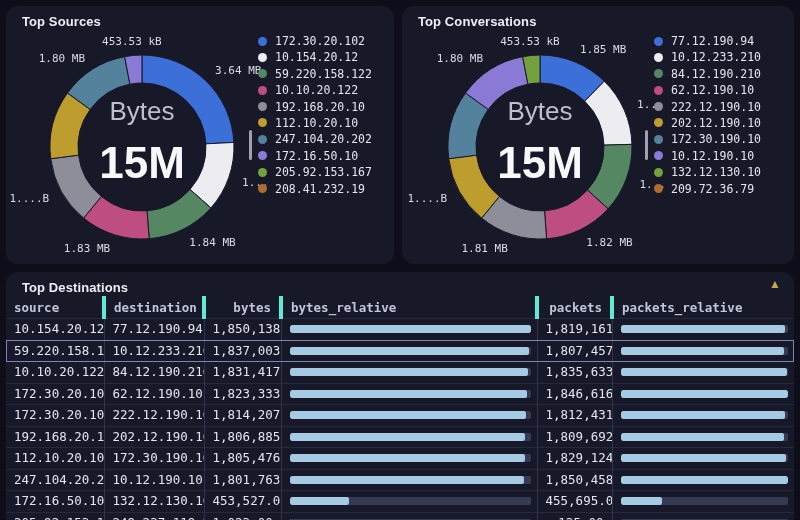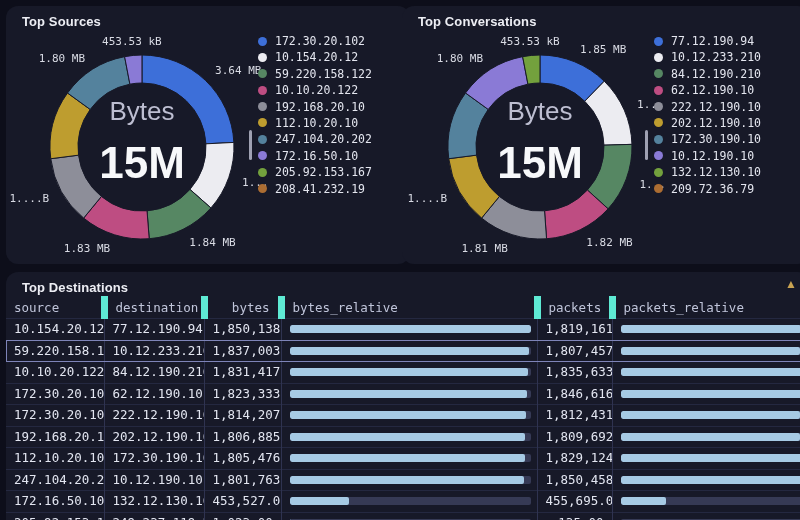--- a/index.html
+++ b/index.html
@@ -2,21 +2,21 @@
 <html><head>
 <meta charset="utf-8">
 <style>
   html,body{margin:0;padding:0;}
   body{
     width:800px;height:520px;overflow:hidden;position:relative;
     background:#0D0E1A;
     font-family:"Liberation Sans",sans-serif;
   }
   .panel{
-    position:absolute;background:#171928;border-radius:12px;padding-left:16px;
+    position:absolute;background:#171928;border-radius:12px;
   }
   #panel-sources{left:6px;top:6px;width:388px;height:258px;}
   #panel-destinations{left:402px;top:6px;width:392px;height:258px;}
   #panel-conversations{left:6px;top:272px;width:788px;height:260px;}
   .panel-title{
     position:absolute;left:16px;top:8px;margin:0;z-index:3;
     font-size:13px;font-weight:700;color:#EDEEF4;letter-spacing:.1px;
   }
   svg.donut{position:absolute;left:0;top:0;z-index:1;}
   .slice-label{font-family:"DejaVu Sans Mono",monospace;font-size:11px;fill:#D9DBE4;}
@@ -38,25 +38,25 @@
   .warn-triangle{
     position:absolute;right:13px;top:6px;z-index:3;
     color:#C9A352;font-size:12px;line-height:12px;cursor:pointer;
   }
   .table-wrap{position:absolute;left:0;right:0;top:24px;bottom:0;}
   table{
     width:100%;border-collapse:collapse;table-layout:fixed;
     font-family:"DejaVu Sans Mono",monospace;font-size:12.5px;
   }
   thead th{
-    color:#C0C5DA;font-weight:400;text-align:left;
+    color:#C0C5DA;font-weight:700;text-align:left;
     padding:3px 8px;height:16px;white-space:nowrap;overflow:hidden;cursor:pointer;
   }
   thead th.num{text-align:right;}
-  thead th + th{border-left:7px solid #5eead4;}
+  thead th + th{border-left:4px solid #5eead4;}
   tbody td{
     color:#E3E6F1;padding:2px 8px;height:16.5px;line-height:16px;
     white-space:nowrap;overflow:hidden;
   }
   tbody td + td{border-left:1px solid #2F3350;}
   tbody td.num{text-align:right;}
   tbody tr{border-top:1px solid #242840;}
   tbody tr.selected{outline:1px solid #7E84B8;outline-offset:-1px;}
   td.bar-cell{padding:0 6px 0 8px;}
   .track{position:relative;height:8px;background:#363A55;border-radius:2px;overflow:hidden;}

